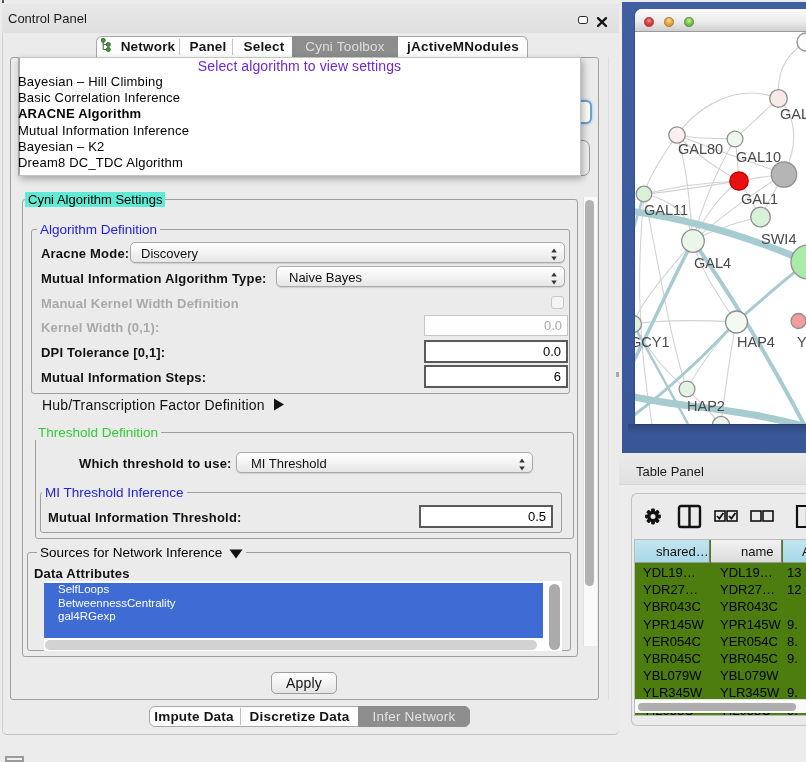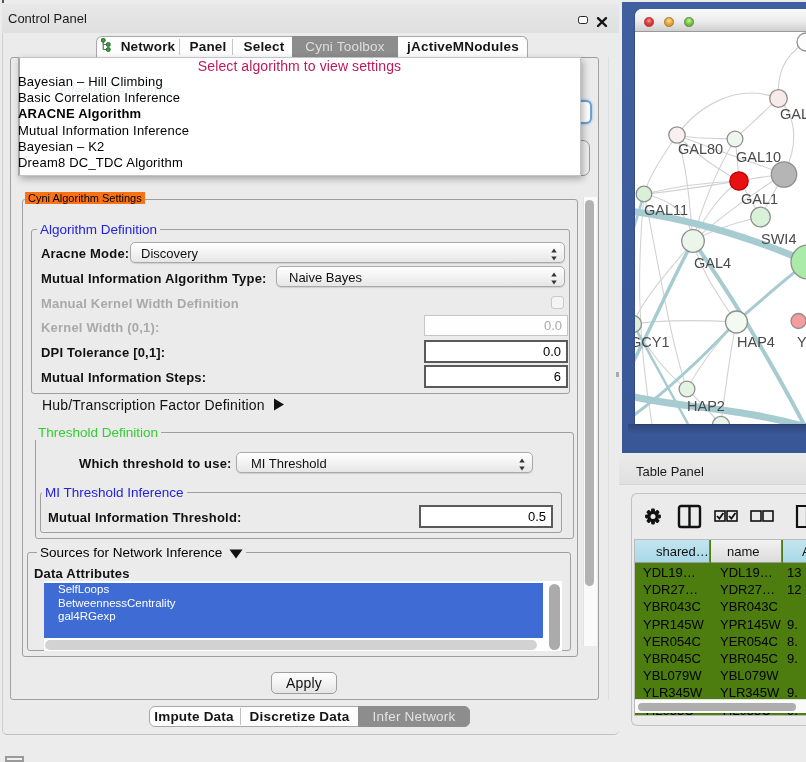--- a/index.html
+++ b/index.html
@@ -134,21 +134,21 @@
 
   <g stroke="#111" stroke-width="2.2" fill="none">
     <path d="M157,4 h10 v21 h-10 z"></path>
   </g>
 </svg>
 </div>
 
 <div class="a" style="left:634px;top:539px;width:172px;height:177px;background:#4d7c0f;border:1px solid #bbb;border-right:none;overflow:hidden;">
 
   <div class="a" style="left:0;top:0;width:75px;height:23px;background:linear-gradient(#c3e5ef,#a8d8e8);border-right:1px solid #777;border-bottom:1px solid #9a9a9a;font-size:13px;color:#111;line-height:23px;padding-left:21px;">shared…</div>
-  <div class="a" style="left:76px;top:0;width:71px;height:23px;background:linear-gradient(#f2f2f2,#dcdcdc);border-right:1px solid #777;border-bottom:1px solid #9a9a9a;font-size:13px;color:#111;line-height:23px;padding-left:16px;">name</div>
+  <div class="a" style="left:76px;top:0;width:71px;height:23px;background:linear-gradient(#f2f2f2,#dcdcdc);border-right:1px solid #777;border-bottom:1px solid #9a9a9a;font-size:13px;color:#111;line-height:23px;padding-left:30px;">name</div>
   <div class="a" style="left:148px;top:0;width:24px;height:23px;background:linear-gradient(#c3e5ef,#a8d8e8);border-bottom:1px solid #9a9a9a;font-size:13px;color:#111;line-height:23px;padding-left:19px;">A</div>
 
   <div class="a" style="left:0;top:24px;width:172px;font-size:13px;color:#000;line-height:17.2px;">
     <div>
         <span style="position:absolute;left:8px;">YDL19…</span>
         <span style="position:absolute;left:85px;">YDL19…</span>
         <span style="position:absolute;left:152px;">13</span>
       </div>
     <div style="position:absolute;top:17.2px;">
         <span style="position:absolute;left:8px;">YDR27…</span>
@@ -229,21 +229,21 @@
 
 <div class="a" style="left:566px;top:88px;width:31px;height:90px;">
   <div class="a" style="left:0;top:12px;width:26px;height:24px;border:2px solid #6aa1d8;border-radius:6px;background:#fff;box-shadow:0 0 3px #8ab8e8;"></div>
   <div class="a" style="left:0;top:52px;width:24px;height:36px;border:1px solid #9a9a9a;border-radius:7px;background:#f0f0f0;"></div>
 </div>
 
 <div class="a" style="left:583px;top:197px;width:14px;height:449px;background:#fafafa;border-left:1px solid #e2e2e2;"></div>
 <div class="a" style="left:585px;top:200px;width:9px;height:386px;background:#b2b2b2;border-radius:4.5px;"></div>
 
 <div class="a grp" style="left:22px;top:199px;width:556px;height:458px;"></div>
-<div class="a" style="left:25px;top:192px;background:#f97316;padding:0 3px;font-size:11px;">Cyni Algorithm Settings</div>
+<div class="a" style="left:25px;top:192px;background:#5eead4;padding:0 3px;font-size:13px;">Cyni Algorithm Settings</div>
 
 <div class="a grp" style="left:31px;top:229px;width:539px;height:165px;"></div>
 <div class="a" style="left:37px;top:222px;background:#ebebeb;padding:0 3px;font-size:13.5px;color:#2222dd;">Algorithm Definition</div>
 
 <div class="a lbl" style="left:41px;top:246px;">Aracne Mode:</div>
 <div class="a combo" style="left:130px;top:242px;width:435px;height:21px;line-height:21px;padding-left:10px;">Discovery
   <svg class="a" style="right:6px;top:4.5px;" width="8" height="13" viewBox="0 0 8 13">
       <path d="M4,0.5 L6.7,4.4 H1.3 Z" fill="#333"></path>
       <path d="M4,12.5 L1.3,8.6 H6.7 Z" fill="#333"></path>
     </svg>
@@ -306,21 +306,21 @@
 <div class="a" style="left:271px;top:672px;width:66px;height:22px;background:linear-gradient(#ffffff,#f0f0f0 60%,#e4e4e4);border:1px solid #9f9f9f;border-radius:5px;font-size:14px;letter-spacing:0.2px;color:#111;text-align:center;line-height:21px;">Apply</div>
 
 <div class="a" style="left:149px;top:706px;width:321px;height:21px;background:#fdfdfd;border:1px solid #a8a8a8;border-radius:6px;"></div>
 <div class="a" style="left:358px;top:706px;width:112px;height:21px;background:#8d8d8d;border:1px solid #8d8d8d;border-radius:0 6px 6px 0;"></div>
 <div class="a seg" style="left:149px;top:709px;width:90px;">Impute Data</div>
 <div class="a" style="left:240px;top:708px;width:1px;height:17px;background:#c0c0c0;"></div>
 <div class="a seg" style="left:241px;top:709px;width:117px;">Discretize Data</div>
 <div class="a seg" style="left:358px;top:709px;width:112px;color:#e3e3e3;font-weight:normal;">Infer Network</div>
 
 <div class="a" style="left:18px;top:57px;width:563px;height:119px;background:#fff;border:1px solid #c4c4c4;border-left:2px solid #a8a8a8;box-shadow:2px 3px 7px rgba(0,0,0,0.3);"></div>
-<div class="a" style="left:18px;top:58px;width:563px;text-align:center;font-size:14px;letter-spacing:0.1px;color:#be185d;">Select algorithm to view settings</div>
+<div class="a" style="left:18px;top:58px;width:563px;text-align:center;font-size:14px;letter-spacing:0.1px;color:#6d28d9;">Select algorithm to view settings</div>
 <div class="a" style="left:60px;top:83px;font-size:13px;color:#eceef0;">Inference Algorithm</div>
 <div class="a" style="left:18px;top:74px;font-size:13px;letter-spacing:0.2px;color:#000;line-height:16.18px;">
 Bayesian – Hill Climbing<br>
 Basic Correlation Inference<br>
 <b>ARACNE Algorithm</b><br>
 Mutual Information Inference<br>
 Bayesian – K2<br>
 Dream8 DC_TDC Algorithm
 </div>
 

